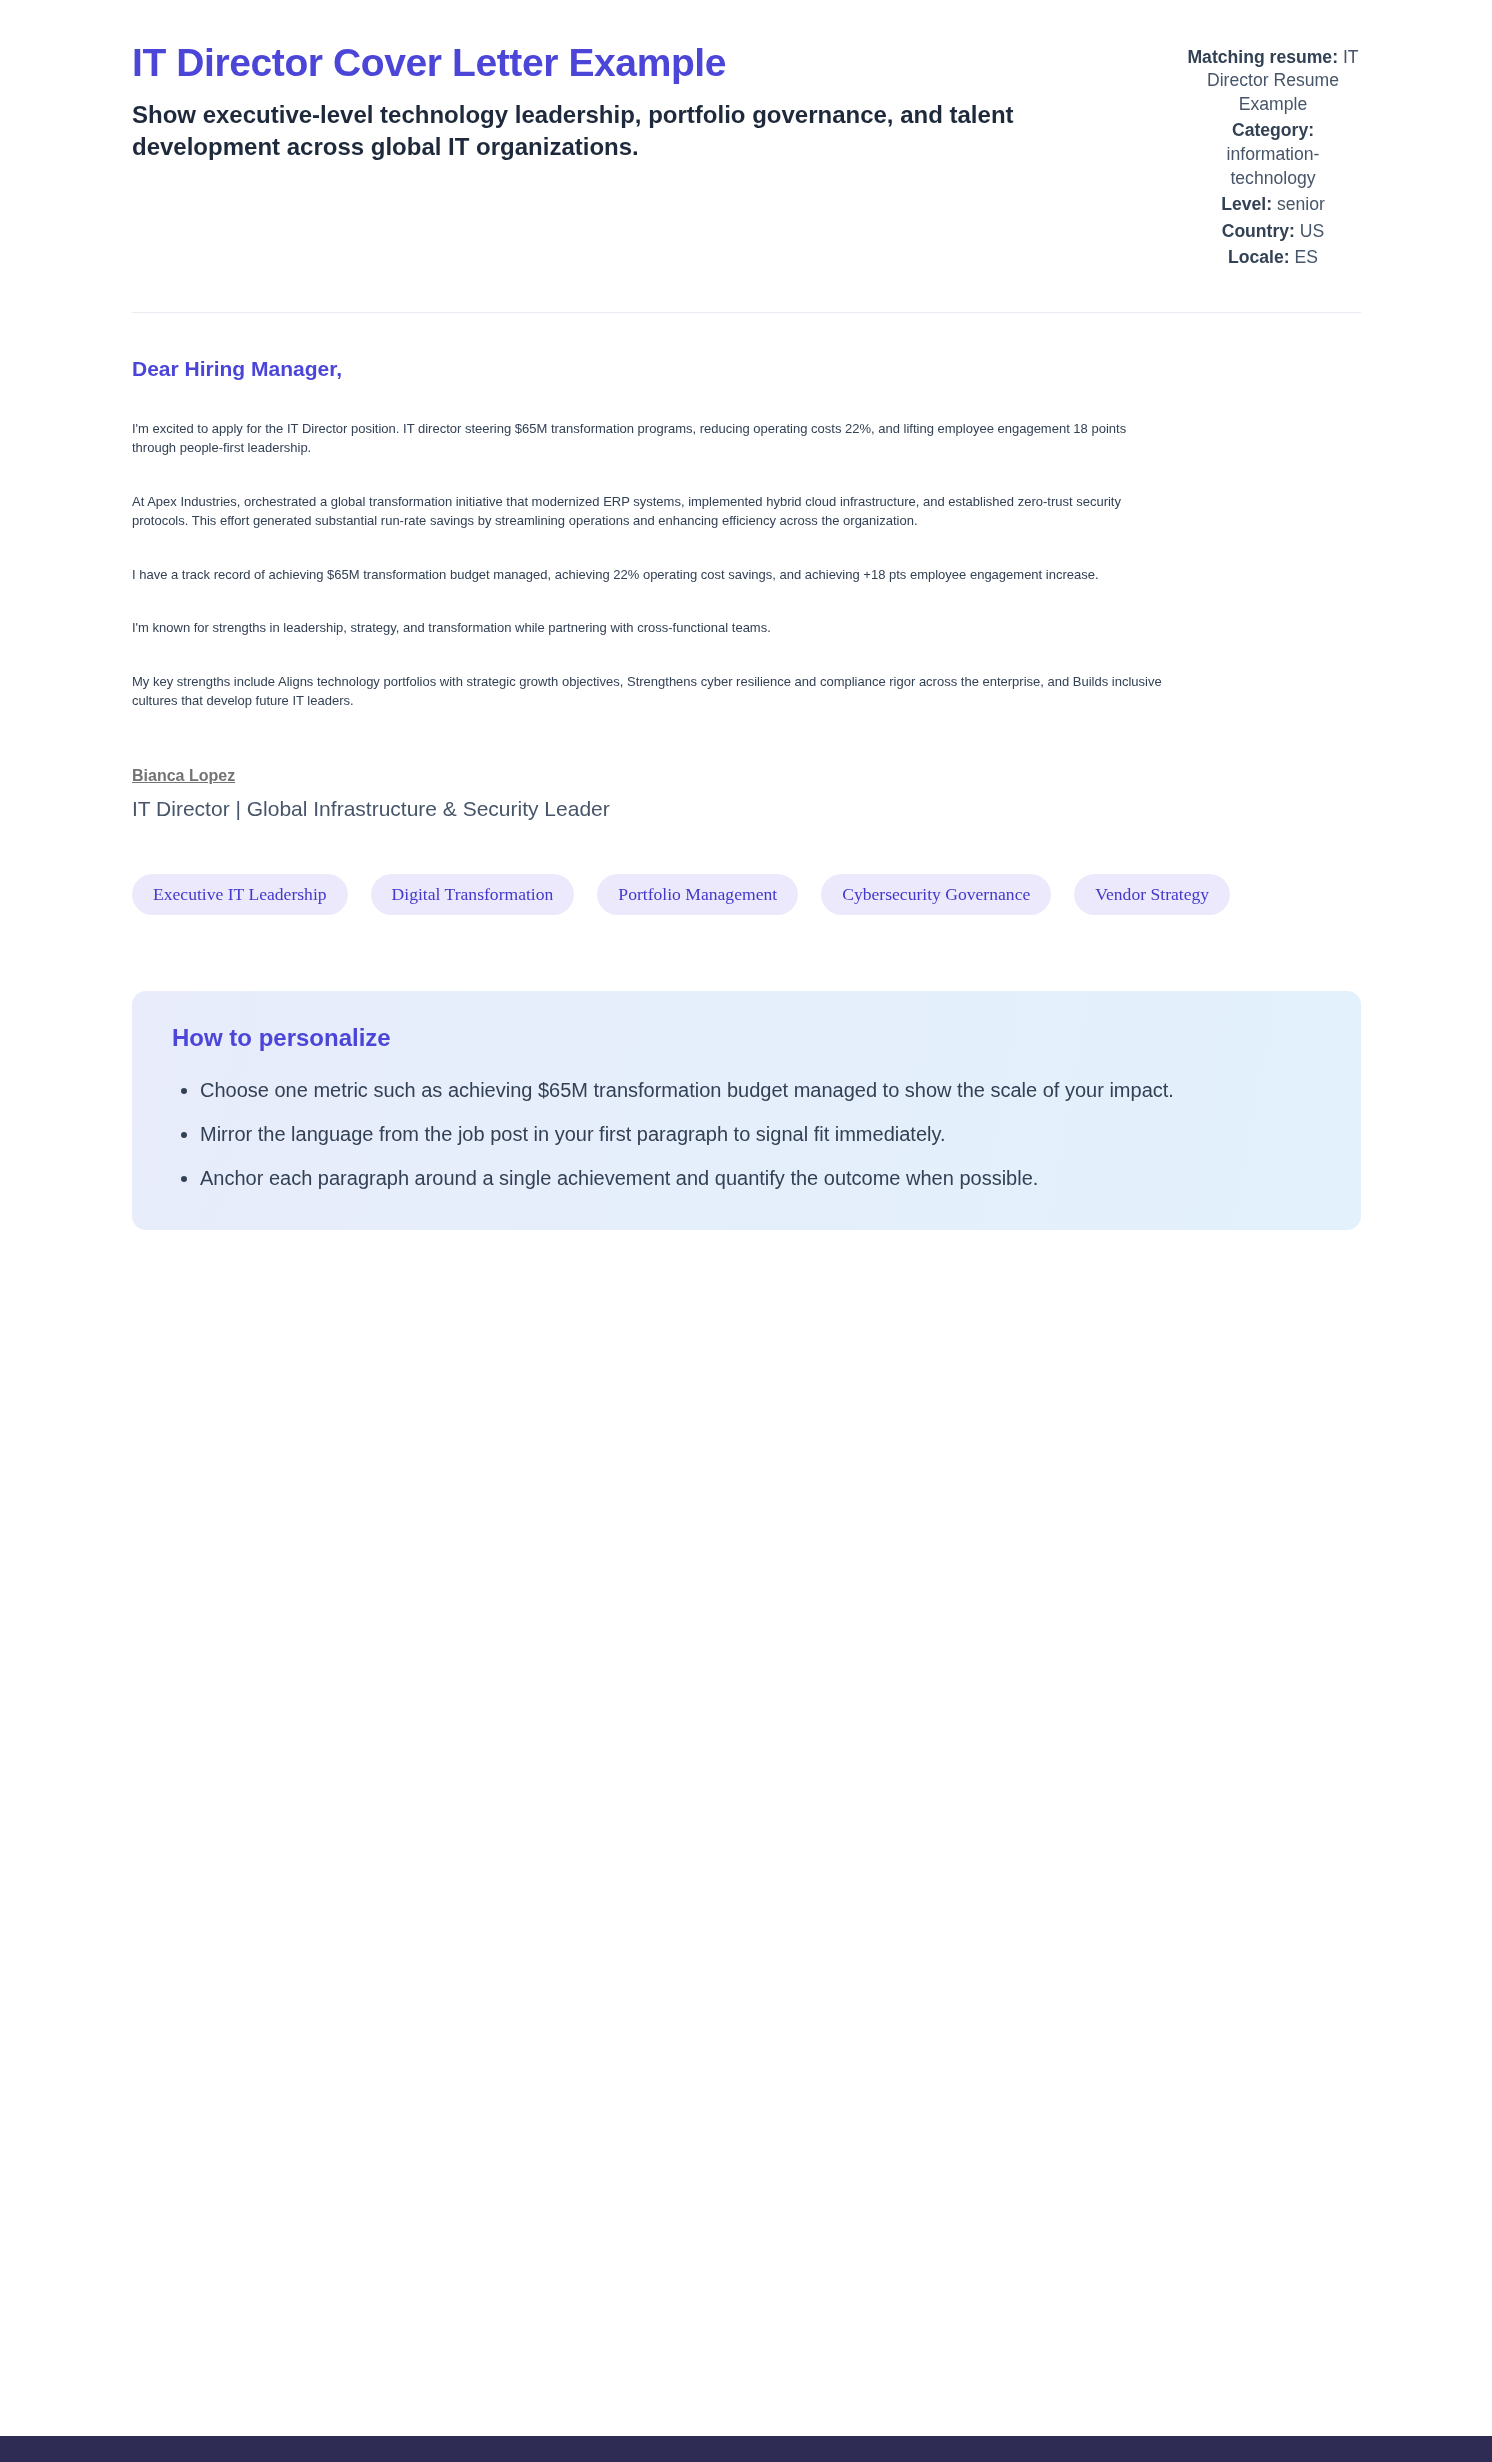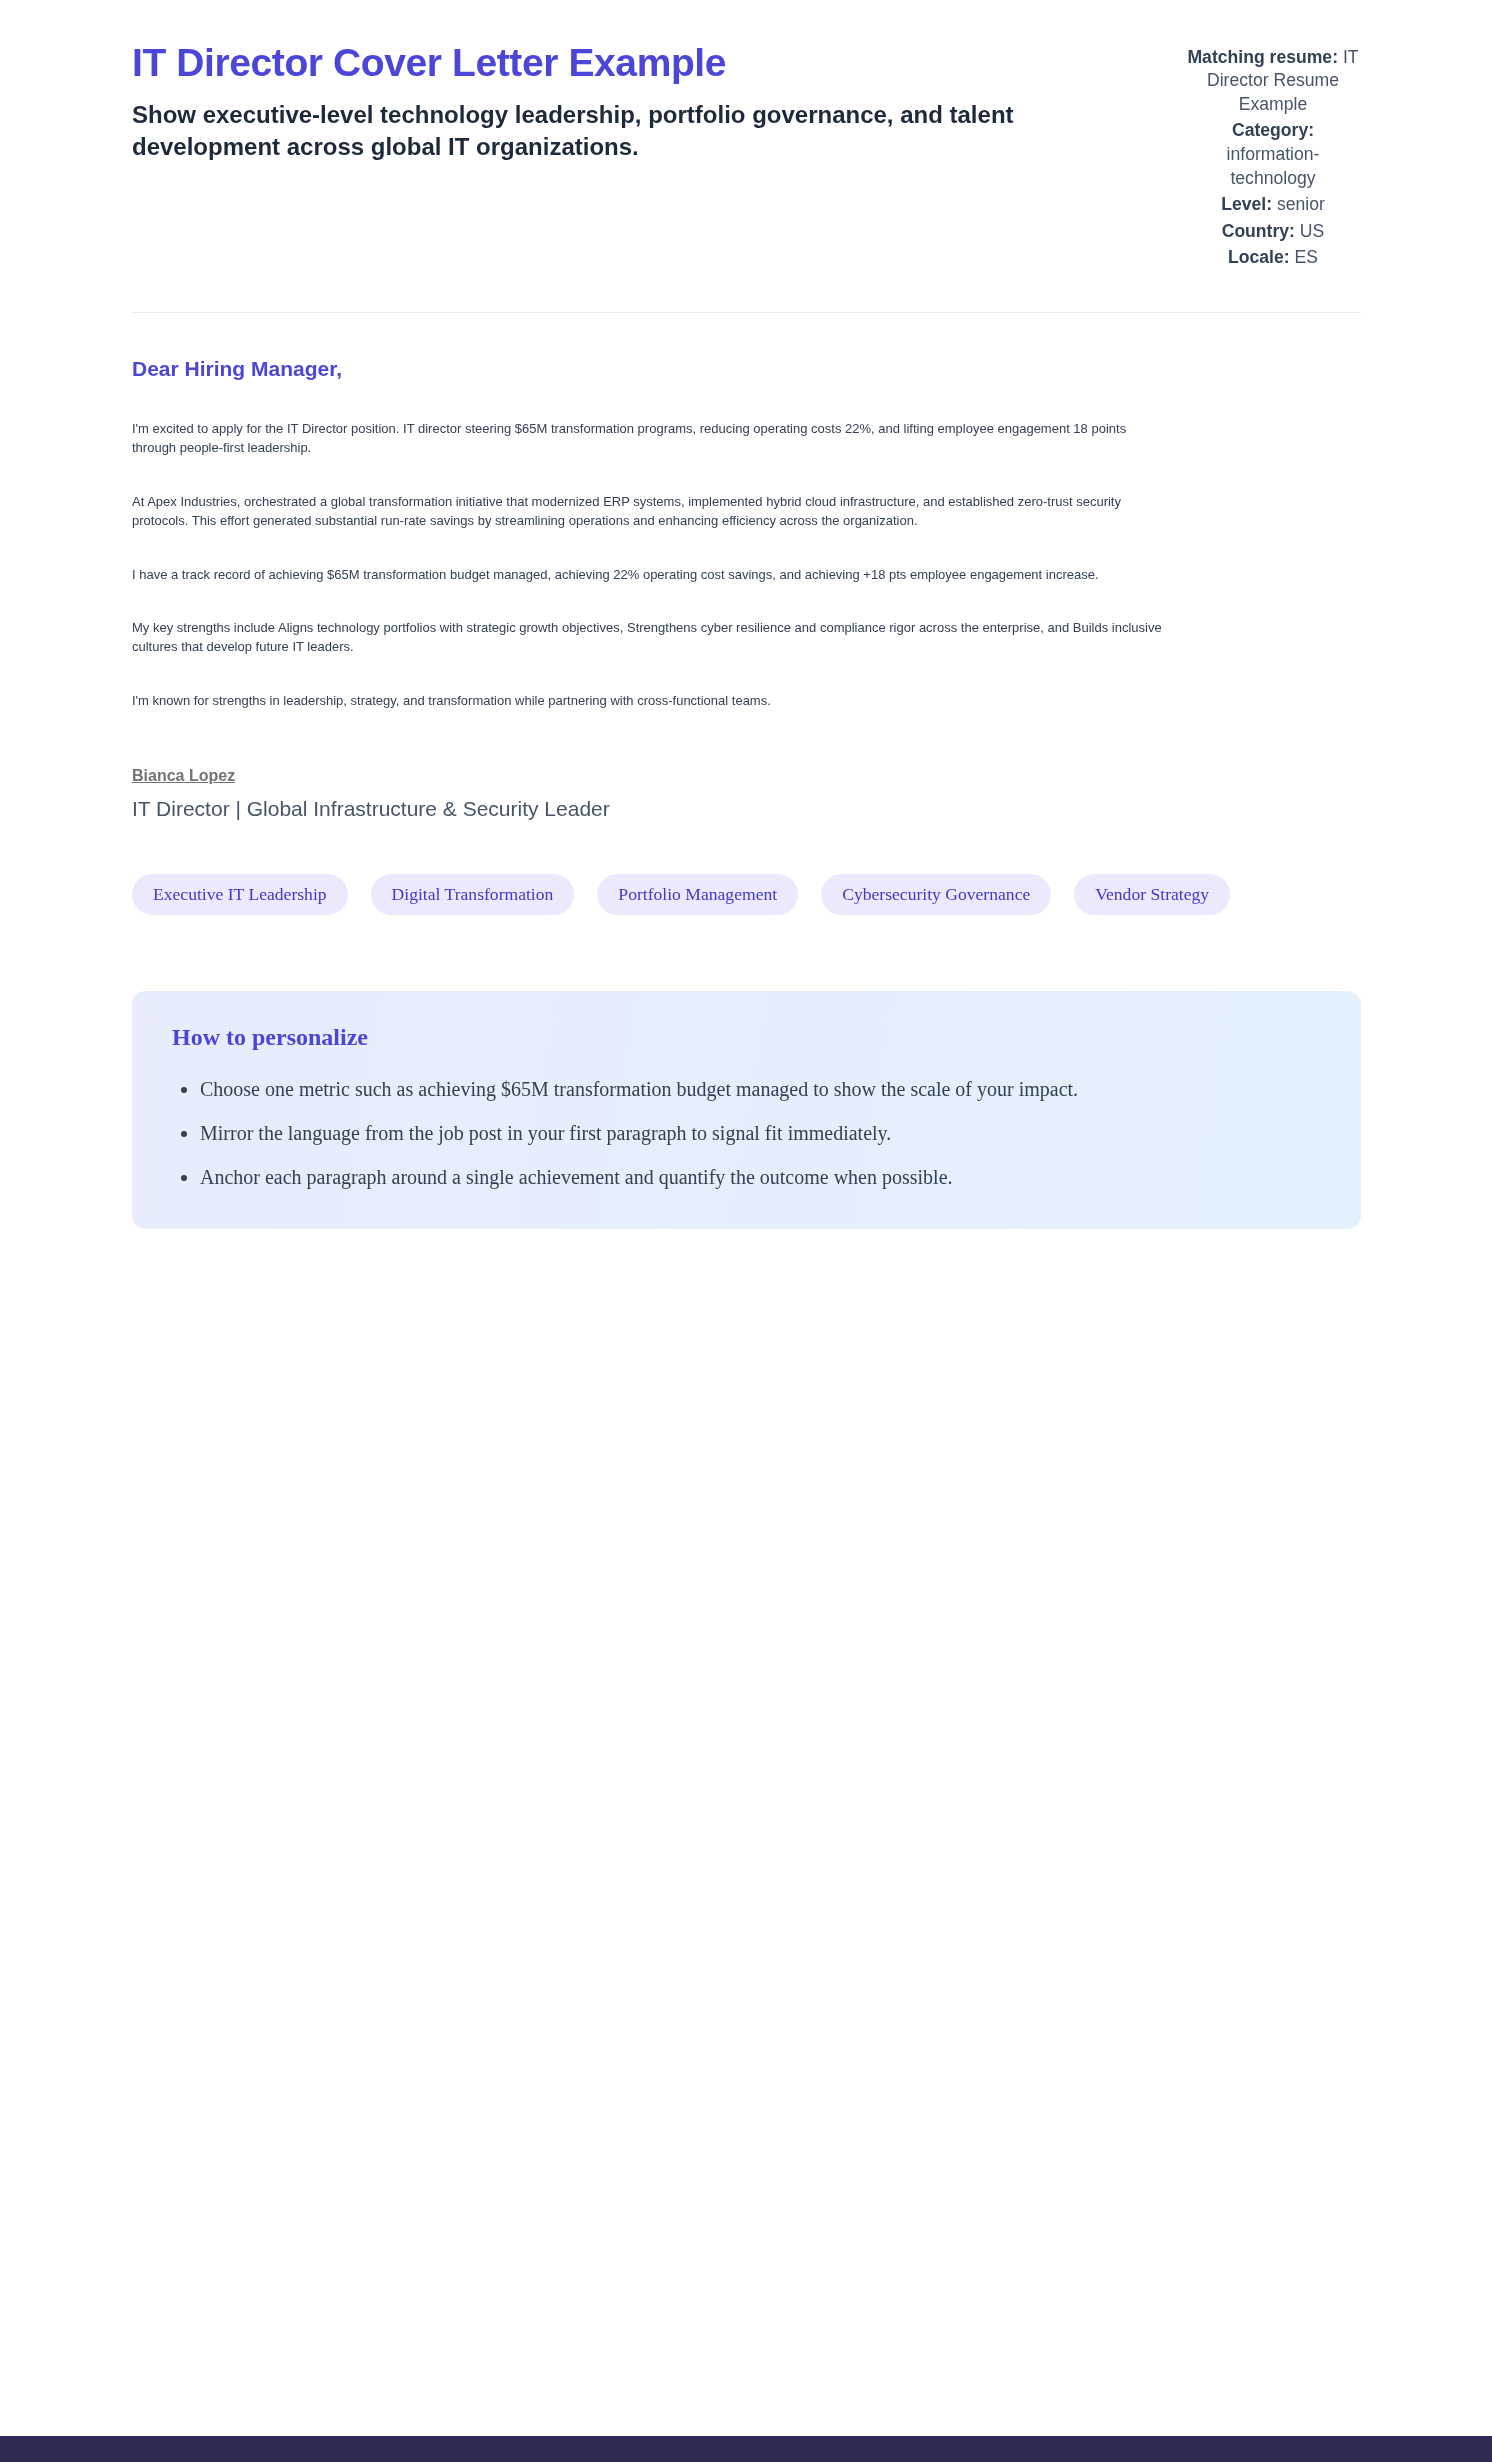--- a/index.html
+++ b/index.html
@@ -103,21 +103,20 @@
     white-space: nowrap;
     font-family: Liberation Serif, serif;
   }
 
   
   .personalize {
     margin-top: 76px;
     border-radius: 14px;
     padding: 33px 40px 37px 40px;
     background: linear-gradient(100deg, #e8ecfb 0%, #e2f1fc 100%);
-    font-family: Liberation Serif, serif;
   }
   .personalize-title {
     margin: 0 0 23px 0;
     font-size: 24px;
     font-weight: 700;
     color: #4c46d8;
   }
   .personalize-list {
     margin: 0;
     padding-left: 28px;
@@ -175,22 +174,22 @@
     </div>
   </header>
 
   <hr class="divider">
 
   <section class="letter">
     <p class="greeting">Dear Hiring Manager,</p>
     <p class="body-para">I'm excited to apply for the IT Director position. IT director steering $65M transformation programs, reducing operating costs 22%, and lifting employee engagement 18 points through people-first leadership.</p>
     <p class="body-para">At Apex Industries, orchestrated a global transformation initiative that modernized ERP systems, implemented hybrid cloud infrastructure, and established zero-trust security protocols. This effort generated substantial run-rate savings by streamlining operations and enhancing efficiency across the organization.</p>
     <p class="body-para">I have a track record of achieving $65M transformation budget managed, achieving 22% operating cost savings, and achieving +18 pts employee engagement increase.</p>
+    <p class="body-para">I'm known for strengths in leadership, strategy, and transformation while partnering with cross-functional teams.</p>
     <p class="body-para">My key strengths include Aligns technology portfolios with strategic growth objectives, Strengthens cyber resilience and compliance rigor across the enterprise, and Builds inclusive cultures that develop future IT leaders.</p>
-    <p class="body-para">I'm known for strengths in leadership, strategy, and transformation while partnering with cross-functional teams.</p>
 
     <div class="signature">
       <p class="signature-name">Bianca Lopez</p>
       <p class="signature-title">IT Director | Global Infrastructure &amp; Security Leader</p>
     </div>
   </section>
 
   <div class="tags">
     <span class="tag">Executive IT Leadership</span>
     <span class="tag">Digital Transformation</span>

